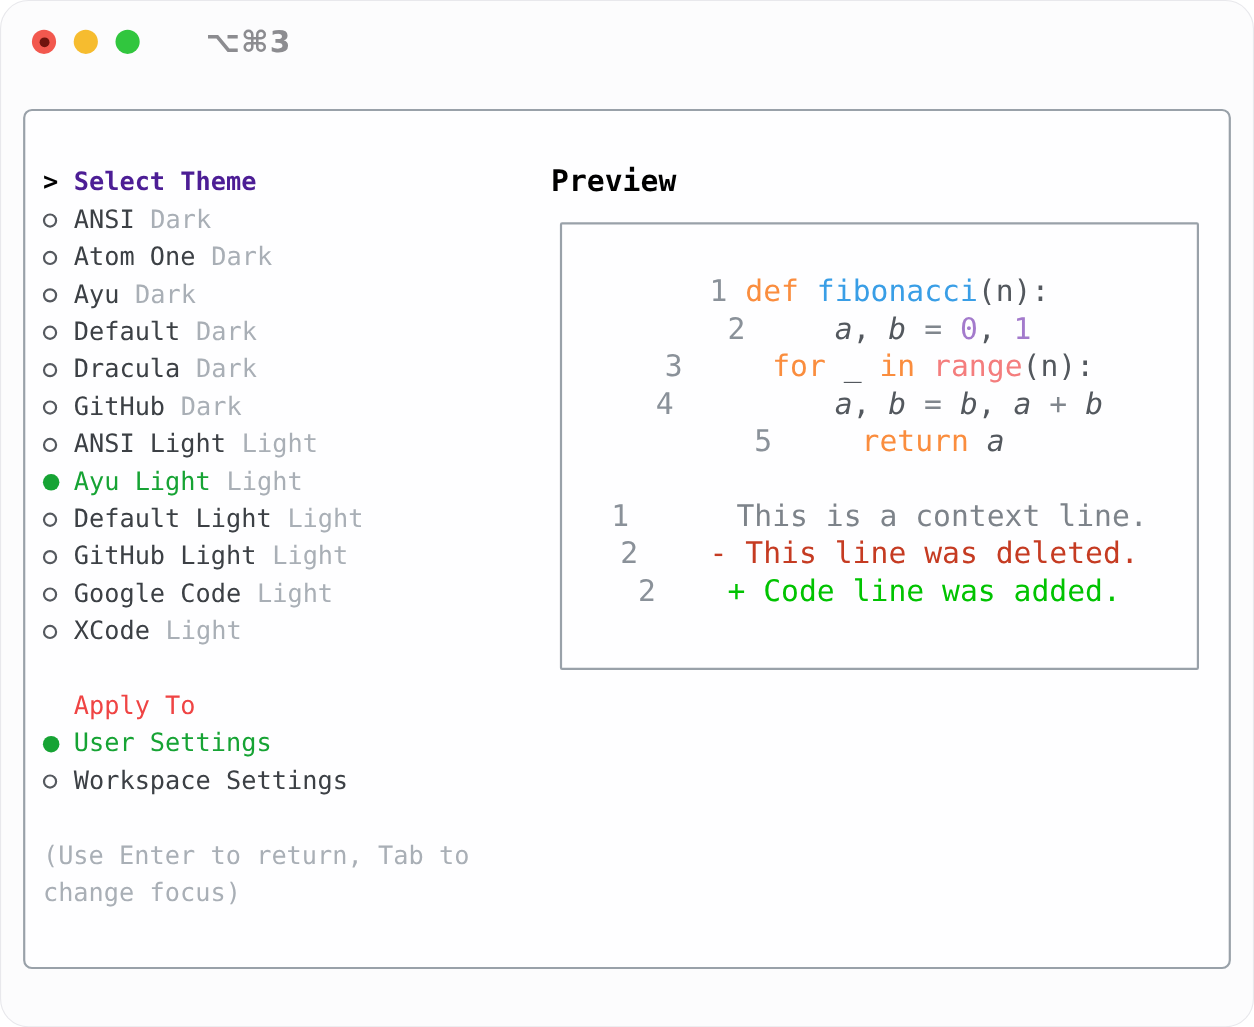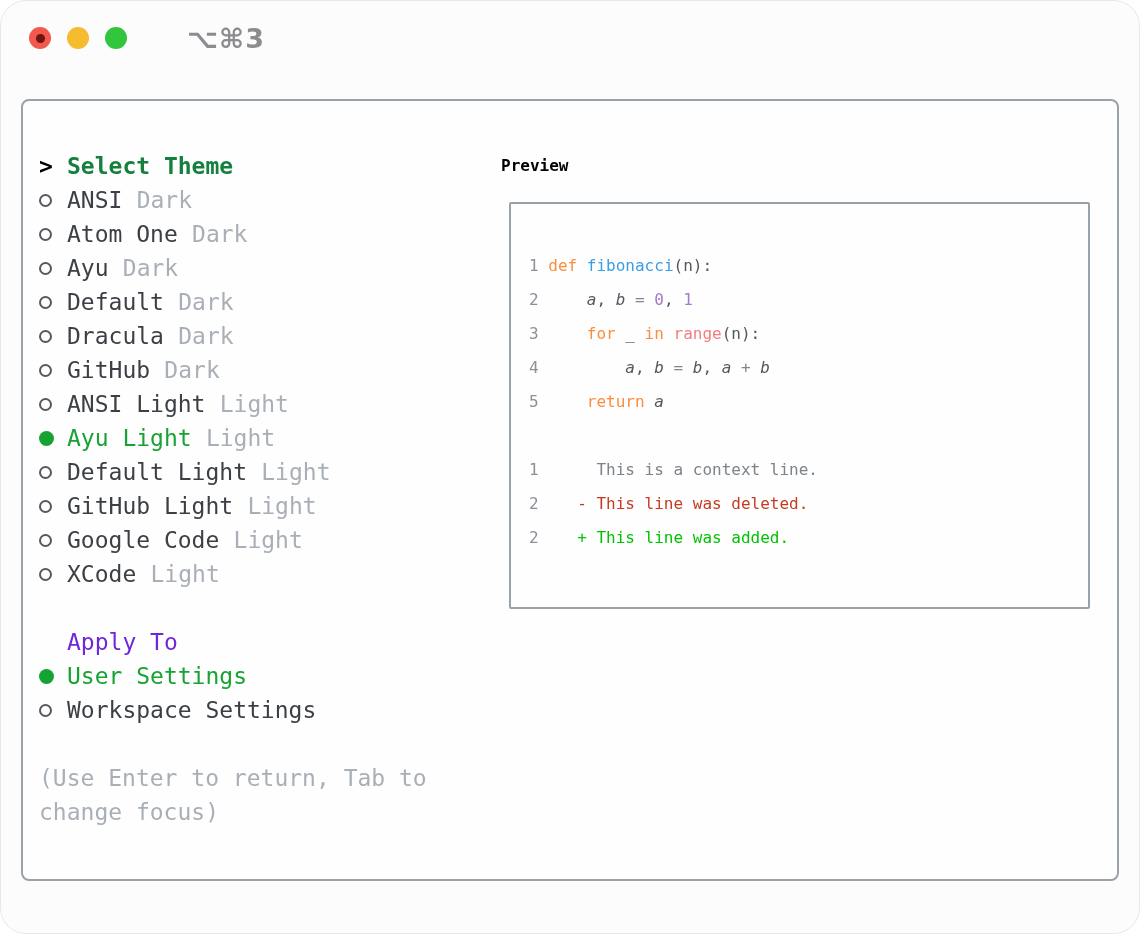--- a/index.html
+++ b/index.html
@@ -21,30 +21,30 @@
   .window-title { margin-left:44px; color:#8c8c90; font-size:27px; font-weight:bold;
     font-family:"DejaVu Sans","Liberation Sans",sans-serif; letter-spacing:1px; }
 
   
   .main-box { margin:24px 20px 0 20px; height:782px; box-sizing:border-box;
     border:2px solid var(--border,#99a1a9); border-radius:8px; background:#fefeff;
     display:flex; }
   .left-col { width:478px; flex:none; box-sizing:border-box;
     padding:48px 0 0 16px; font-size:23px; line-height:34px; }
   .right-col { flex:1; box-sizing:border-box; padding-top:48px;
-    font-size:16px; line-height:34px; }
+    font-size:27px; line-height:34px;text-align:center; }
 
   .row { display:flex; align-items:center; height:34px; }
   .icon-cell { width:28px; flex:none; display:flex; align-items:center; }
   .radio { width:13px; height:13px; box-sizing:border-box;
     border:2px solid #55595f; border-radius:50%; }
   .radio.sel { width:15px; height:15px; border:none; background:var(--green,#16a334); }
   .prompt { color:#000; font-weight:bold; }
-  .header { font-weight:bold; color:#15803d; }
-  .subheader { color:#6d28d9; }
+  .header { font-weight:bold; color:#4c1d95; }
+  .subheader { color:#ef4444; }
   .t-name { color:#3c4045; white-space:pre;text-align:right; }
   .t-variant { color:var(--muted,#a9afb6); margin-left:0.62em; white-space:pre; }
   .selected .t-name { color:var(--green,#16a334); }
   .spacer { height:34px; }
   .hint { color:var(--muted,#a9afb6); white-space:pre; }
 
   
   .preview-header { font-weight:bold; color:#000; }
   .preview-box { margin:19px 27px 0 8px; height:407px; box-sizing:border-box;
     border:2px solid var(--border,#99a1a9); border-radius:2px; background:#fefeff;
@@ -200,19 +200,19 @@
             <div class="pline"><span class="ln">1 </span><span class="tk-kw">def</span><span class="tk-pl"> </span><span class="tk-fn">fibonacci</span><span class="tk-pl">(n):</span></div>
             <div class="pline"><span class="ln">2 </span><span class="tk-pl">    </span><span class="tk-var">a</span><span class="tk-pl">, </span><span class="tk-var">b</span><span class="tk-pl"> </span><span class="tk-op">=</span><span class="tk-pl"> </span><span class="tk-num">0</span><span class="tk-pl">, </span><span class="tk-num">1</span></div>
             <div class="pline"><span class="ln">3 </span><span class="tk-pl">    </span><span class="tk-kw">for</span><span class="tk-pl"> _ </span><span class="tk-kw">in</span><span class="tk-pl"> </span><span class="tk-sp">range</span><span class="tk-pl">(n):</span></div>
             <div class="pline"><span class="ln">4 </span><span class="tk-pl">        </span><span class="tk-var">a</span><span class="tk-pl">, </span><span class="tk-var">b</span><span class="tk-pl"> </span><span class="tk-op">=</span><span class="tk-pl"> </span><span class="tk-var">b</span><span class="tk-pl">, </span><span class="tk-var">a</span><span class="tk-pl"> </span><span class="tk-op">+</span><span class="tk-pl"> </span><span class="tk-var">b</span></div>
             <div class="pline"><span class="ln">5 </span><span class="tk-pl">    </span><span class="tk-kw">return</span><span class="tk-pl"> </span><span class="tk-var">a</span></div>
           </div>
         <div class="pline"></div>
         <div id="diff-lines">
             <div class="pline"><span class="ln">1</span><span class="diff-context">      This is a context line.</span></div>
             <div class="pline"><span class="ln">2</span><span class="diff-deleted">    - This line was deleted.</span></div>
-            <div class="pline"><span class="ln">2</span><span class="diff-added">    + This line was added.</span></div>
+            <div class="pline"><span class="ln">2</span><span class="diff-added">    + Code line was added.</span></div>
           </div>
       </div>
     </div>
 
   </div>
 </div>
 
 </body></html>

